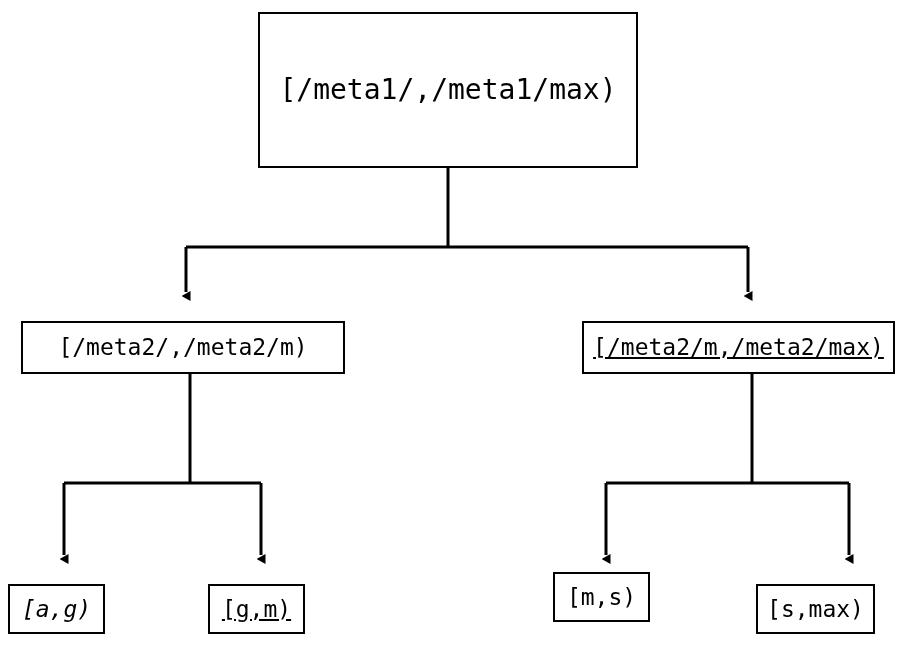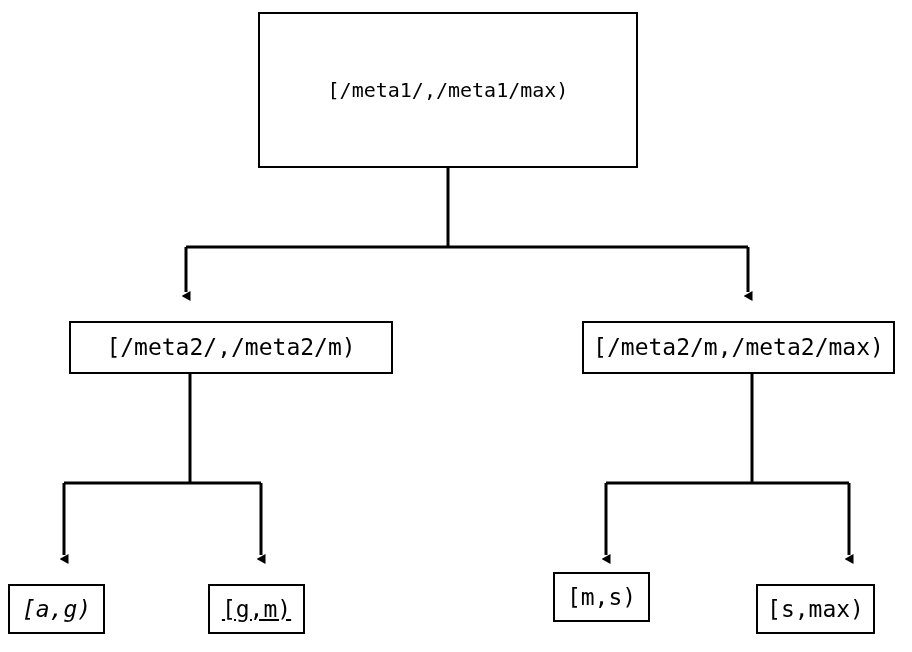--- a/index.html
+++ b/index.html
@@ -37,21 +37,21 @@
     justify-content: center;
     text-align: center;
     white-space: pre;
     line-height: 1;
   }
   .node-label {
     display: block;
     white-space: pre;
     letter-spacing: 0px;
   }
-  .level-root .node-label { font-size: 20px; }
+  .level-root .node-label { font-size: 28px; }
   .level-mid  .node-label { font-size: 23px; }
   .level-leaf .node-label { font-size: 23px; }
 </style>
 </head>
 <body>
 
 <div id="canvas">
 
   <svg id="edge-layer" viewBox="0 0 912 652" width="912" height="652" xmlns="http://www.w3.org/2000/svg">
     <defs>
@@ -88,25 +88,25 @@
     <g>
       <path d="M752,483 L849,483" stroke="#000000" stroke-width="3" fill="none"></path>
       <path d="M849,483 L849,555" stroke="#000000" stroke-width="3" fill="none" marker-end="url(#arrow)"></path>
     </g>
   </svg>
 
   <div class="node level-root" style="left:258px; top:12px; width:380px; height:156px;">
     <span class="node-label">[/meta1/,/meta1/max)</span>
   </div>
 
-  <div class="node level-mid" style="left:21px; top:321px; width:324px; height:53px;margin-left:48px;">
+  <div class="node level-mid" style="left:21px; top:321px; width:324px; height:53px;">
     <span class="node-label">[/meta2/,/meta2/m)</span>
   </div>
 
-  <div class="node level-mid" style="left:582px; top:321px; width:313px; height:53px;">
+  <div class="node level-mid" style="left:582px; top:321px; width:313px; height:53px;text-decoration:underline;">
     <span class="node-label">[/meta2/m,/meta2/max)</span>
   </div>
 
   <div class="node level-leaf" style="left:8px; top:584px; width:97px; height:50px;font-style:italic;">
     <span class="node-label">[a,g)</span>
   </div>
 
   <div class="node level-leaf" style="left:208px; top:584px; width:97px; height:50px;text-decoration:underline;">
     <span class="node-label">[g,m)</span>
   </div>

